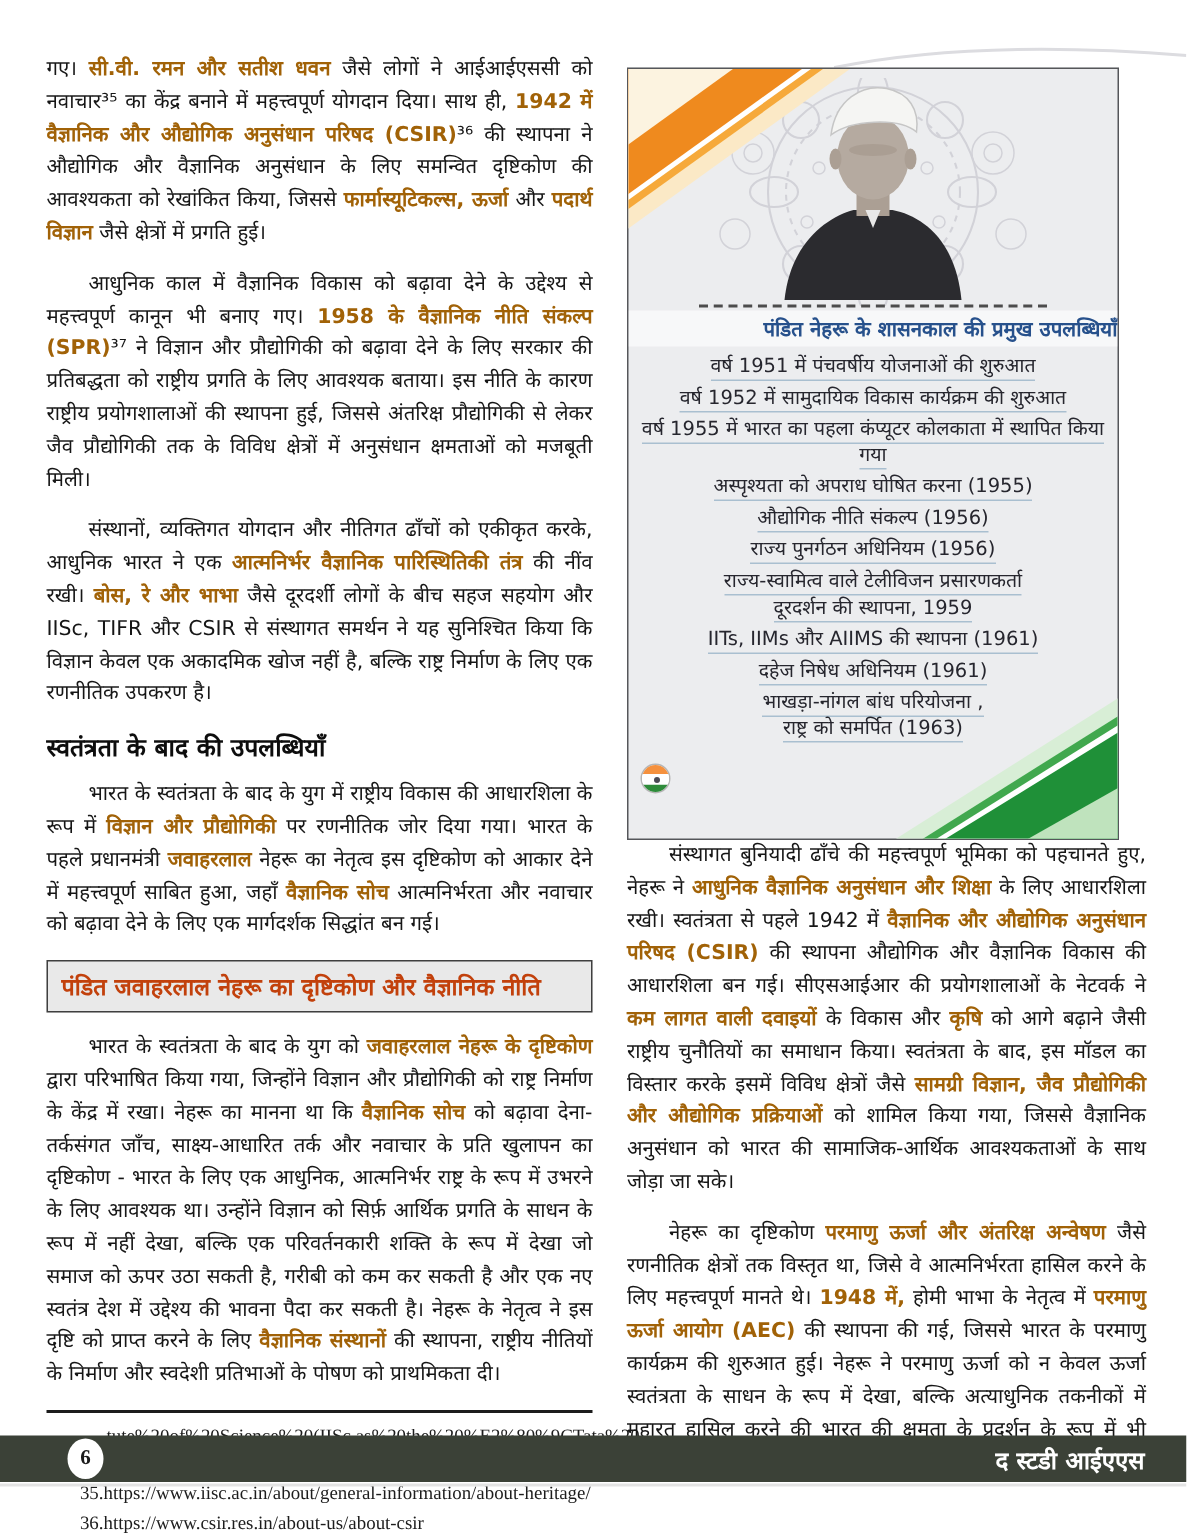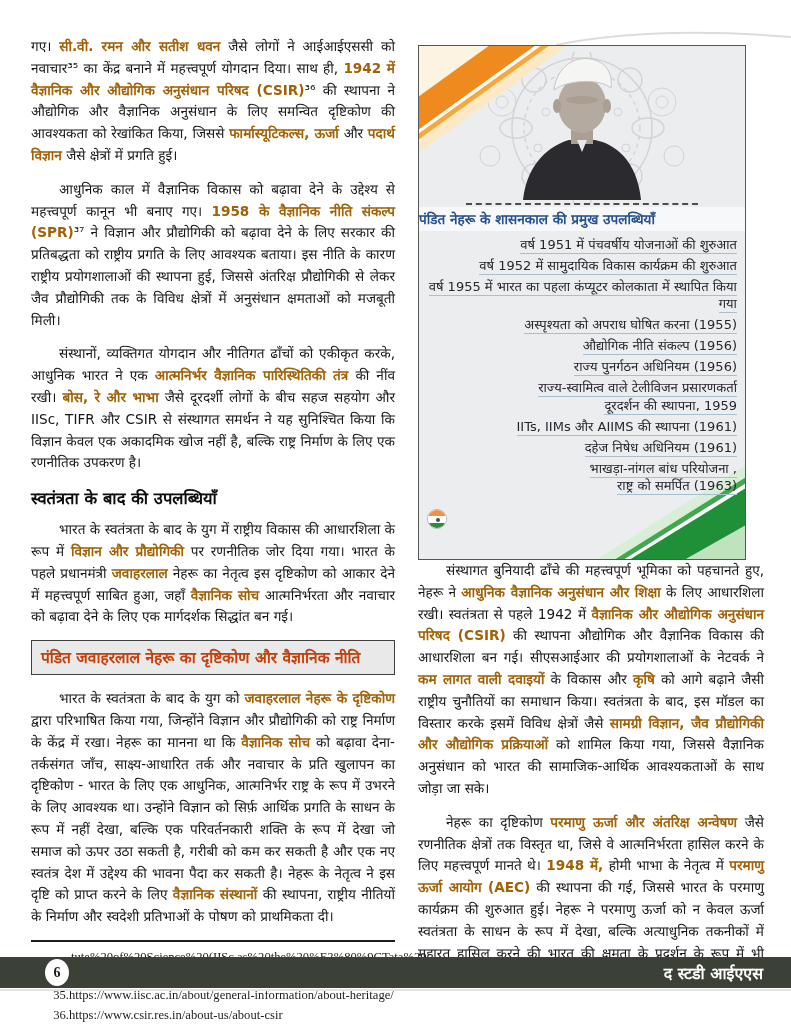--- a/index.html
+++ b/index.html
@@ -27,25 +27,25 @@
 
   
   .card { position:absolute; left:418px; top:45px; width:328px; height:515px;
           background:#ecedef; border:1.5px solid #55565a; overflow:hidden; }
   .mandala  { position:absolute; top:6px;  left:50%; transform:translateX(-50%); }
   .portrait { position:absolute; top:2px;  left:50%; transform:translateX(-50%); }
   .ribbon-tl { position:absolute; top:-1px; left:-1px; }
   .ribbon-br { position:absolute; bottom:-1px; right:-1px; }
   .card-divider { position:absolute; top:157px; left:50%; transform:translateX(-50%);
                   width:232px; border-top:2px dashed #4c4c4c; }
-  .card-title { position:absolute; top:161px; left:0; right:0; text-align:left;
+  .card-title { position:absolute; top:161px; left:0; right:0; text-align:right;
                 font-size:13.6px; font-weight:bold; color:#27518c;
                 background:rgba(255,255,255,0.6); padding:2px 0 3px 0; }
   .ach-items { position:absolute; top:186px; left:8px; right:8px; }
-  .ach-item { text-align:right; margin:3.5px 0; font-size:13px; line-height:17.5px;
+  .ach-item { text-align:center; margin:3.5px 0; font-size:13px; line-height:17.5px;
               color:#26262e; white-space:pre-line; }
   .ach-item span { border-bottom:1px solid #a9bfd0; padding-bottom:1px; }
   .flag-emblem { position:absolute; left:8px; bottom:30px; width:20px; height:20px;
                  border-radius:50%; overflow:hidden; border:1px solid #b5b5b5; background:#fff; }
   .flag-emblem .s1 { height:6px; background:#f5913e; }
   .flag-emblem .s2 { height:7px; background:#ffffff; position:relative; }
   .flag-emblem .s2::after { content:""; position:absolute; left:8px; top:1.5px; width:4px; height:4px;
                             border-radius:50%; background:#4a4a55; }
   .flag-emblem .s3 { height:7px; background:#2e8b3a; }
 

